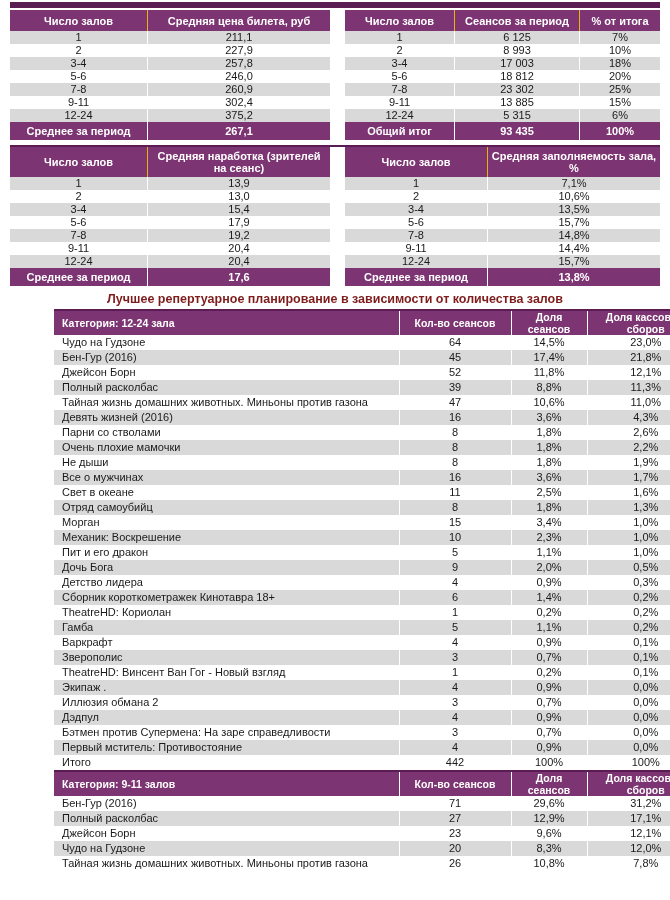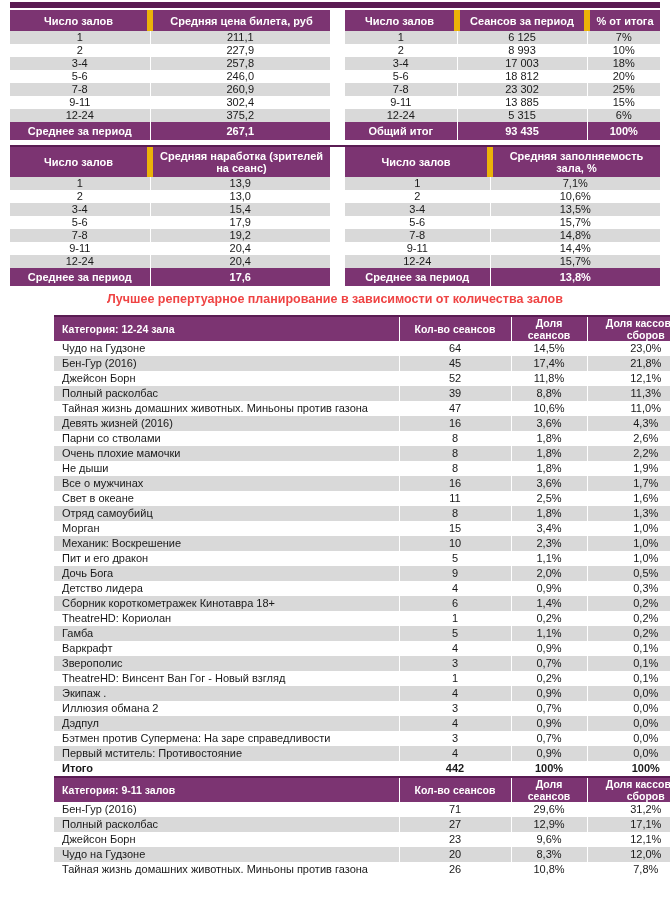--- a/index.html
+++ b/index.html
@@ -18,60 +18,60 @@
   .accent-main{height:6px;background:var(--accent-dark);margin-bottom:2px;}
   .accent-thin{height:2px;background:var(--accent-dark);margin:5px 0 0 0;}
   .tables-row{display:flex;gap:15px;align-items:flex-start;}
   .stable{flex:none;}
   .stable.w-left{width:320px;}
   .stable.w-right{width:315px;}
   .stable table{border-collapse:collapse;table-layout:fixed;width:100%;font-size:11px;}
   .stable th{
     background:var(--accent);color:#fff;font-weight:bold;
     height:21px;padding:0 2px;text-align:center;vertical-align:middle;
-    border-right:6px solid #eab308;line-height:12px;
+    border-right:1px solid #eab308;line-height:12px;
   }
   .stable th:last-child{border-right:none;}
   .stable.tall-head th{height:30px;}
   .stable td{
     height:13px;line-height:13px;padding:0 2px;text-align:center;
     border-right:1px solid #fff;
   }
   .stable td:last-child{border-right:none;}
   .stable tbody tr:nth-child(odd) td{background:var(--stripe);}
   .stable tfoot td{
     background:var(--accent);color:#fff;font-weight:bold;height:16px;line-height:18px;
   }
   
   .t-price th:nth-child(1),.t-attendance th:nth-child(1){width:133px;}
   .t-sessions th:nth-child(1){width:105px;}
   .t-sessions th:nth-child(2){width:120px;}
   .t-occupancy th:nth-child(1){width:138px;}
 
   .rep-title{
-    margin-top:6px;margin-bottom:9px;text-align:center;
-    font-size:12.5px;font-weight:bold;color:#ef4444;
+    margin-top:6px;margin-bottom:3px;text-align:center;
+    font-size:12.5px;font-weight:bold;color:#7f1d1d;
   }
   .bigtable table{border-collapse:collapse;table-layout:fixed;width:650px;font-size:11px;margin-left:44px;}
   .bigtable th,.bigtable td{border-right:1px solid #fff;padding:0 3px;}
   .bigtable th:last-child,.bigtable td:last-child{border-right:none;}
   .bigtable col.c-name{width:345px;}
   .bigtable col.c-count{width:112px;}
   .bigtable col.c-share{width:76px;}
   .bigtable col.c-box{width:117px;}
   .bigtable tr.cat-row th{
     background:var(--accent);color:#fff;font-weight:bold;font-size:10.5px;
     height:12px;line-height:12px;border-top:2px solid var(--accent-dark);
     text-align:center;vertical-align:middle;
   }
   .bigtable tr.cat-row th.cat{text-align:left;padding-left:8px;}
   .bigtable td{height:15px;line-height:15px;text-align:center;white-space:nowrap;overflow:hidden;}
   .bigtable td.name{text-align:left;padding-left:8px;}
   .bigtable tbody tr:nth-child(odd):not(.cat-row) td{background:var(--stripe);}
-  .bigtable tr.total-row td{font-weight:bold;background:#fff !important;}
+  .bigtable tr.total-row td{font-weight:normal;background:#fff !important;}
 </style>
 </head>
 <body>
 
 <div class="page">
 
   <div class="accent-main"></div>
 
   <div class="tables-row">
     <div class="stable w-left t-price">

